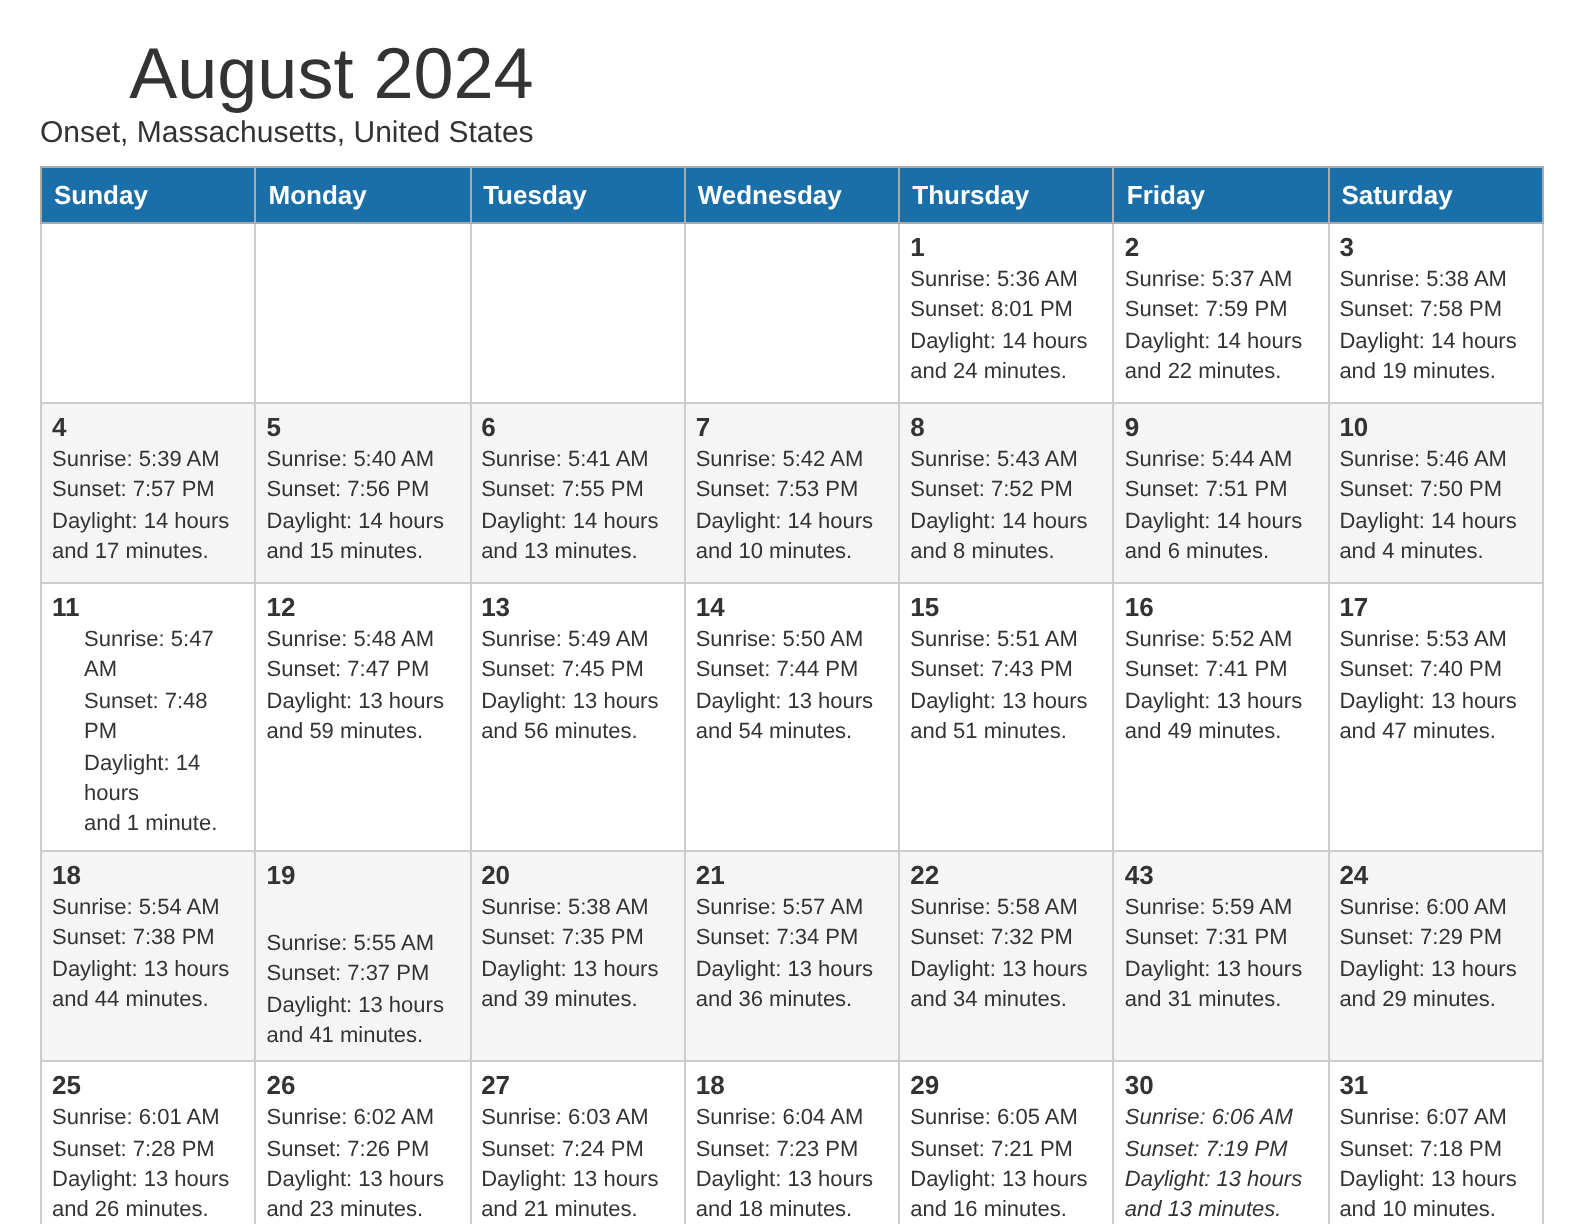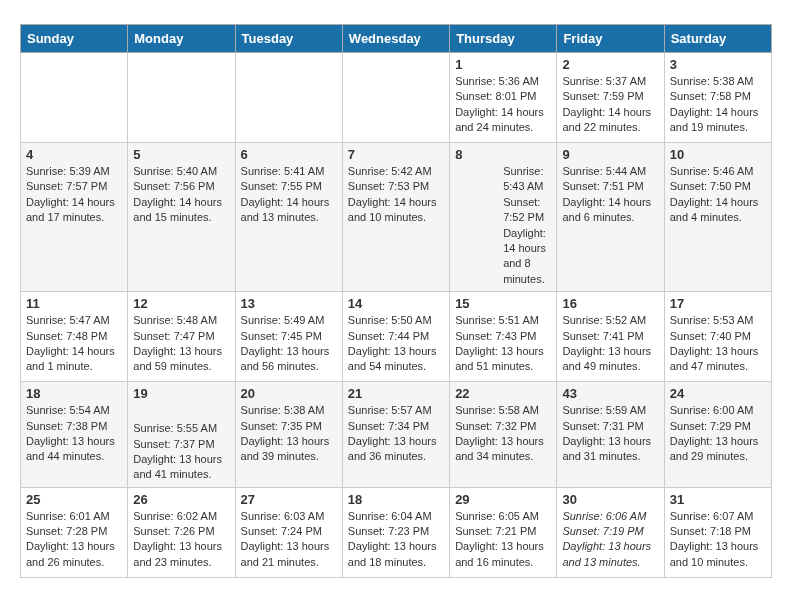--- a/index.html
+++ b/index.html
@@ -72,20 +72,24 @@
       color: #333;
     }
     .empty-cell {
       background: #fff !important;
     }
   </style>
 </head>
 <body>
 
 <div class="header-area">
+  <div class="title-area">
+    <div class="month-title">August 2024</div>
+    <div class="location">Onset, Massachusetts, United States</div>
+  </div>
 </div>
 
 <table>
   <thead>
     <tr id="header-row">
     <th>Sunday</th>
         <th>Monday</th>
         <th>Tuesday</th>
         <th>Wednesday</th>
         <th>Thursday</th>
@@ -145,21 +149,21 @@
         </td>
         <td>
           <span class="day-number">7</span>
           <div class="day-info" style="white-space: pre-line;">Sunrise: 5:42 AM
 Sunset: 7:53 PM
 Daylight: 14 hours
 and 10 minutes.</div>
         </td>
         <td>
           <span class="day-number">8</span>
-          <div class="day-info" style="white-space: pre-line; margin-left: 48px;">Sunrise: 5:43 AM
+          <div class="day-info" style="white-space: pre-line;">Sunrise: 5:43 AM
 Sunset: 7:52 PM
 Daylight: 14 hours
 and 8 minutes.</div>
         </td>
         <td>
           <span class="day-number">9</span>
           <div class="day-info" style="white-space: pre-line;">Sunrise: 5:44 AM
 Sunset: 7:51 PM
 Daylight: 14 hours
 and 6 minutes.</div>
@@ -168,21 +172,21 @@
           <span class="day-number">10</span>
           <div class="day-info" style="white-space: pre-line;">Sunrise: 5:46 AM
 Sunset: 7:50 PM
 Daylight: 14 hours
 and 4 minutes.</div>
         </td>
       </tr>
       <tr>
         <td>
           <span class="day-number">11</span>
-          <div class="day-info" style="white-space: pre-line;">Sunrise: 5:47 AM
+          <div class="day-info" style="white-space: pre-line; margin-left: 16px;">Sunrise: 5:47 AM
 Sunset: 7:48 PM
 Daylight: 14 hours
 and 1 minute.</div>
         </td>
         <td>
           <span class="day-number">12</span>
           <div class="day-info" style="white-space: pre-line;">Sunrise: 5:48 AM
 Sunset: 7:47 PM
 Daylight: 13 hours
 and 59 minutes.</div>

